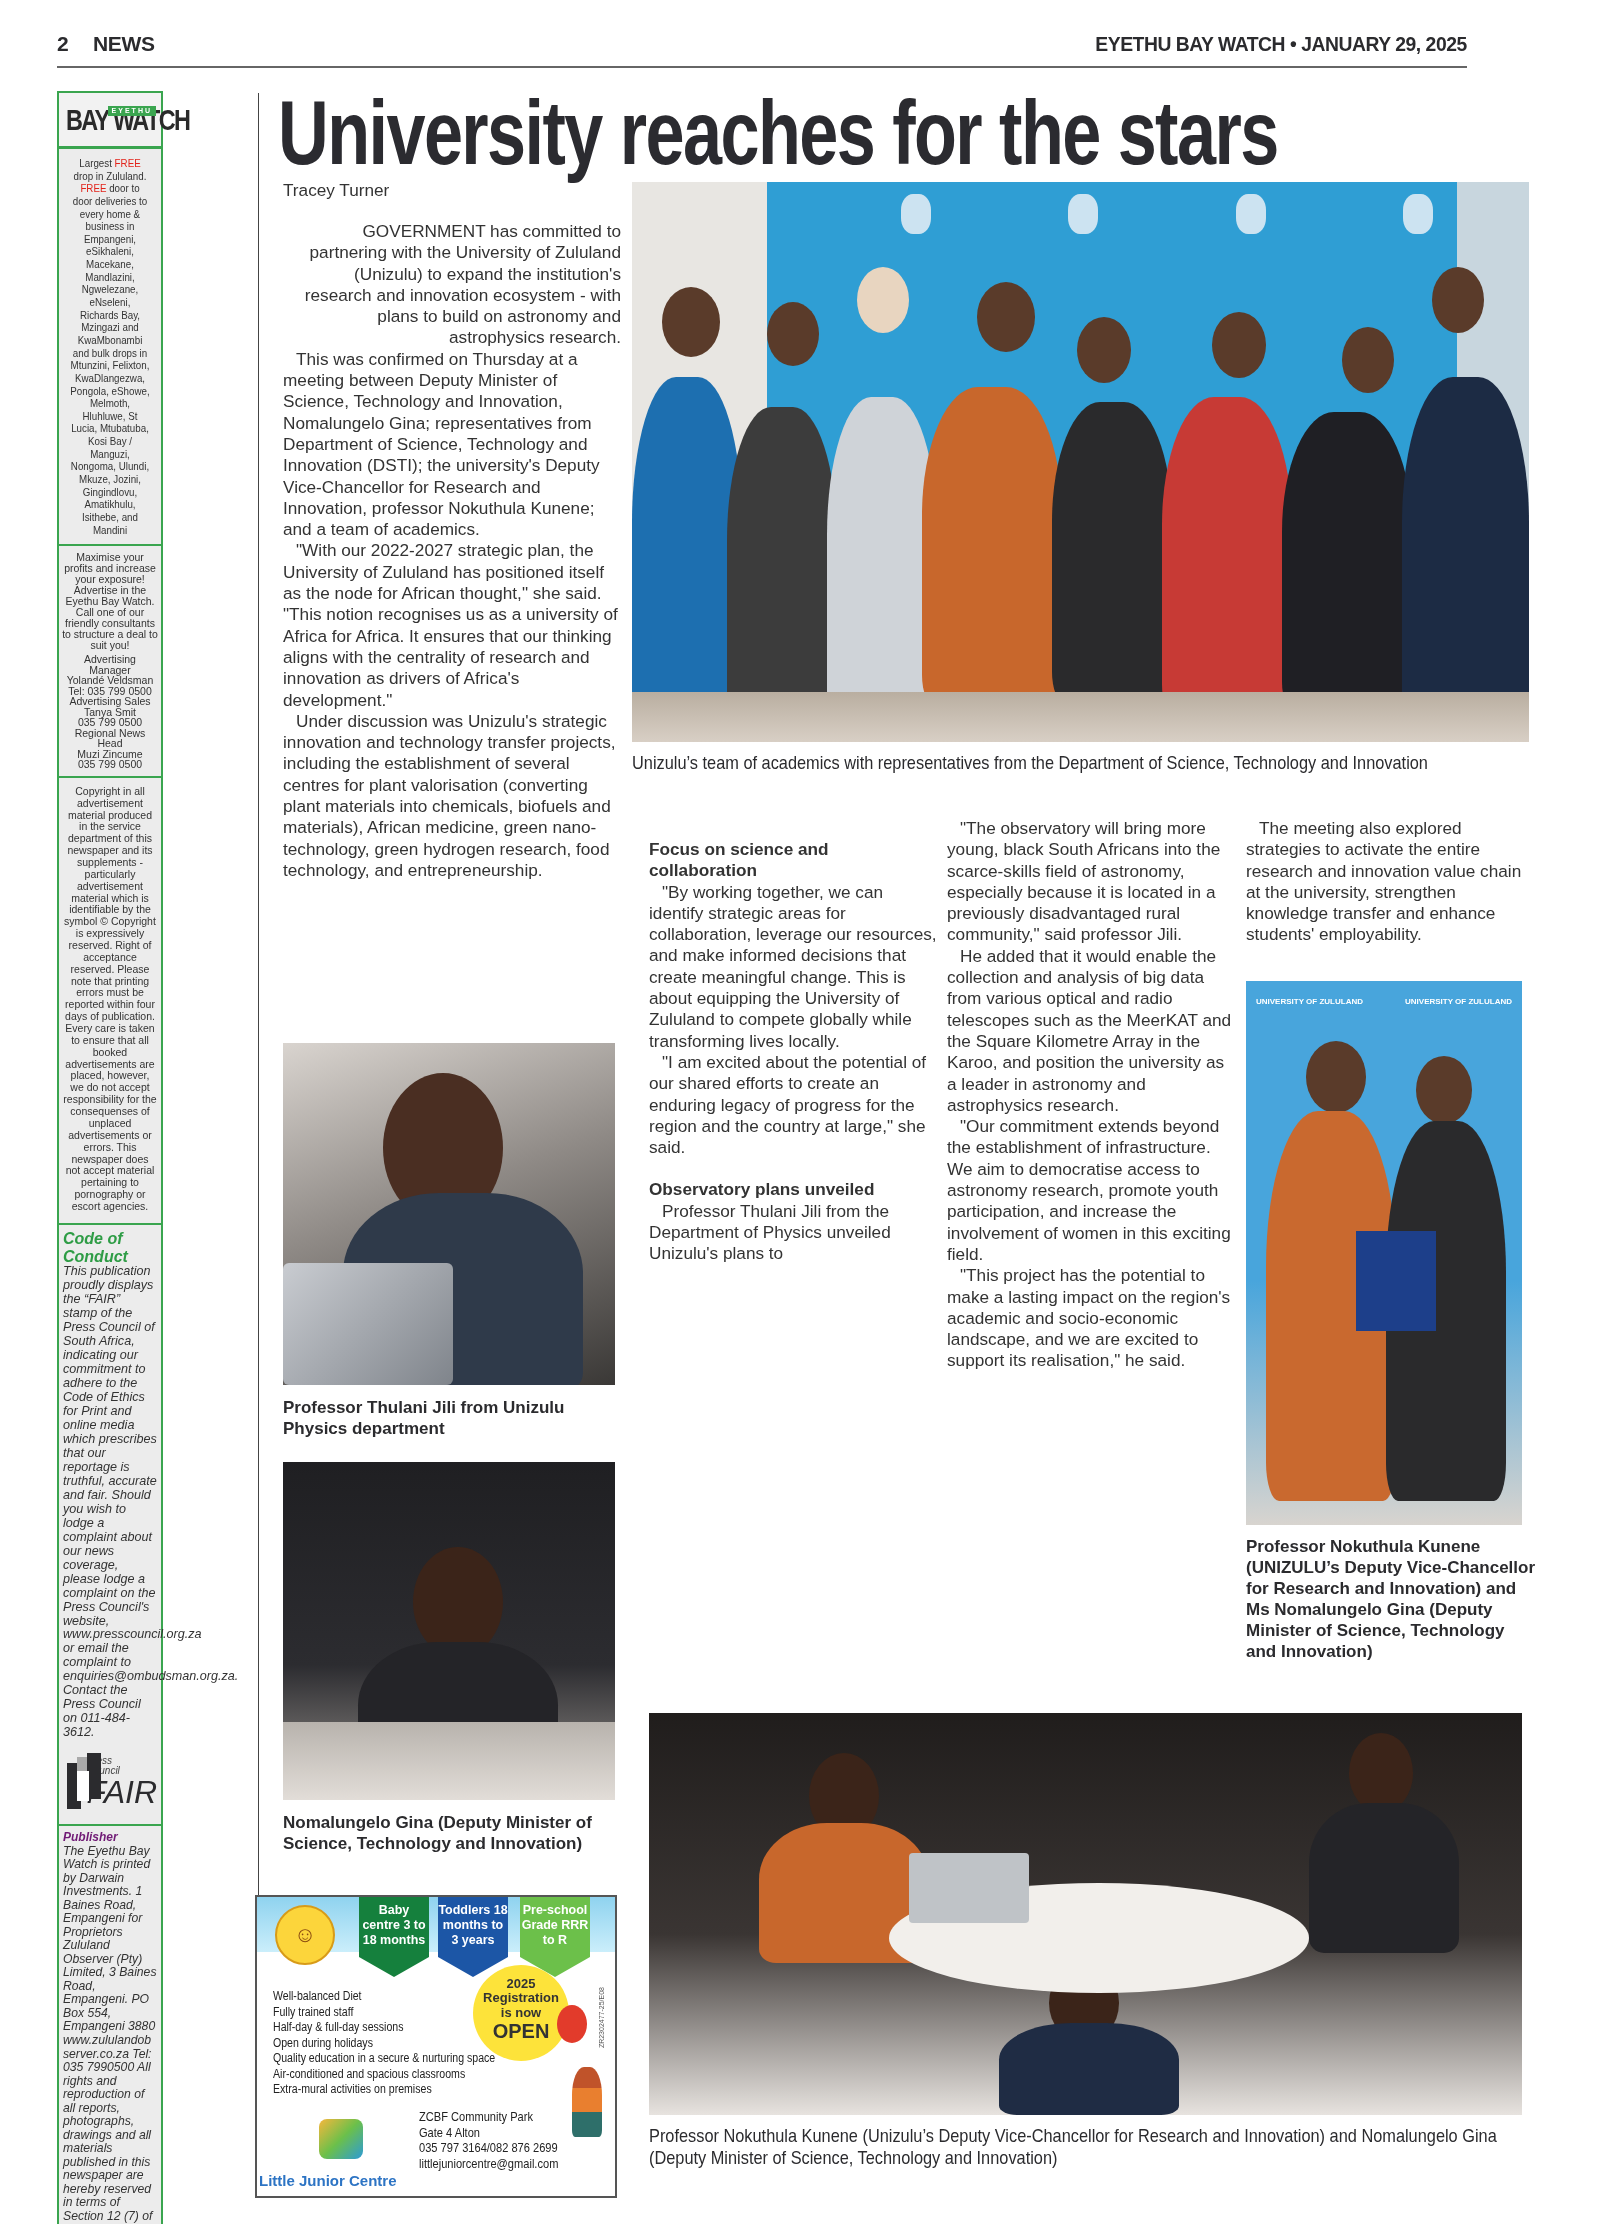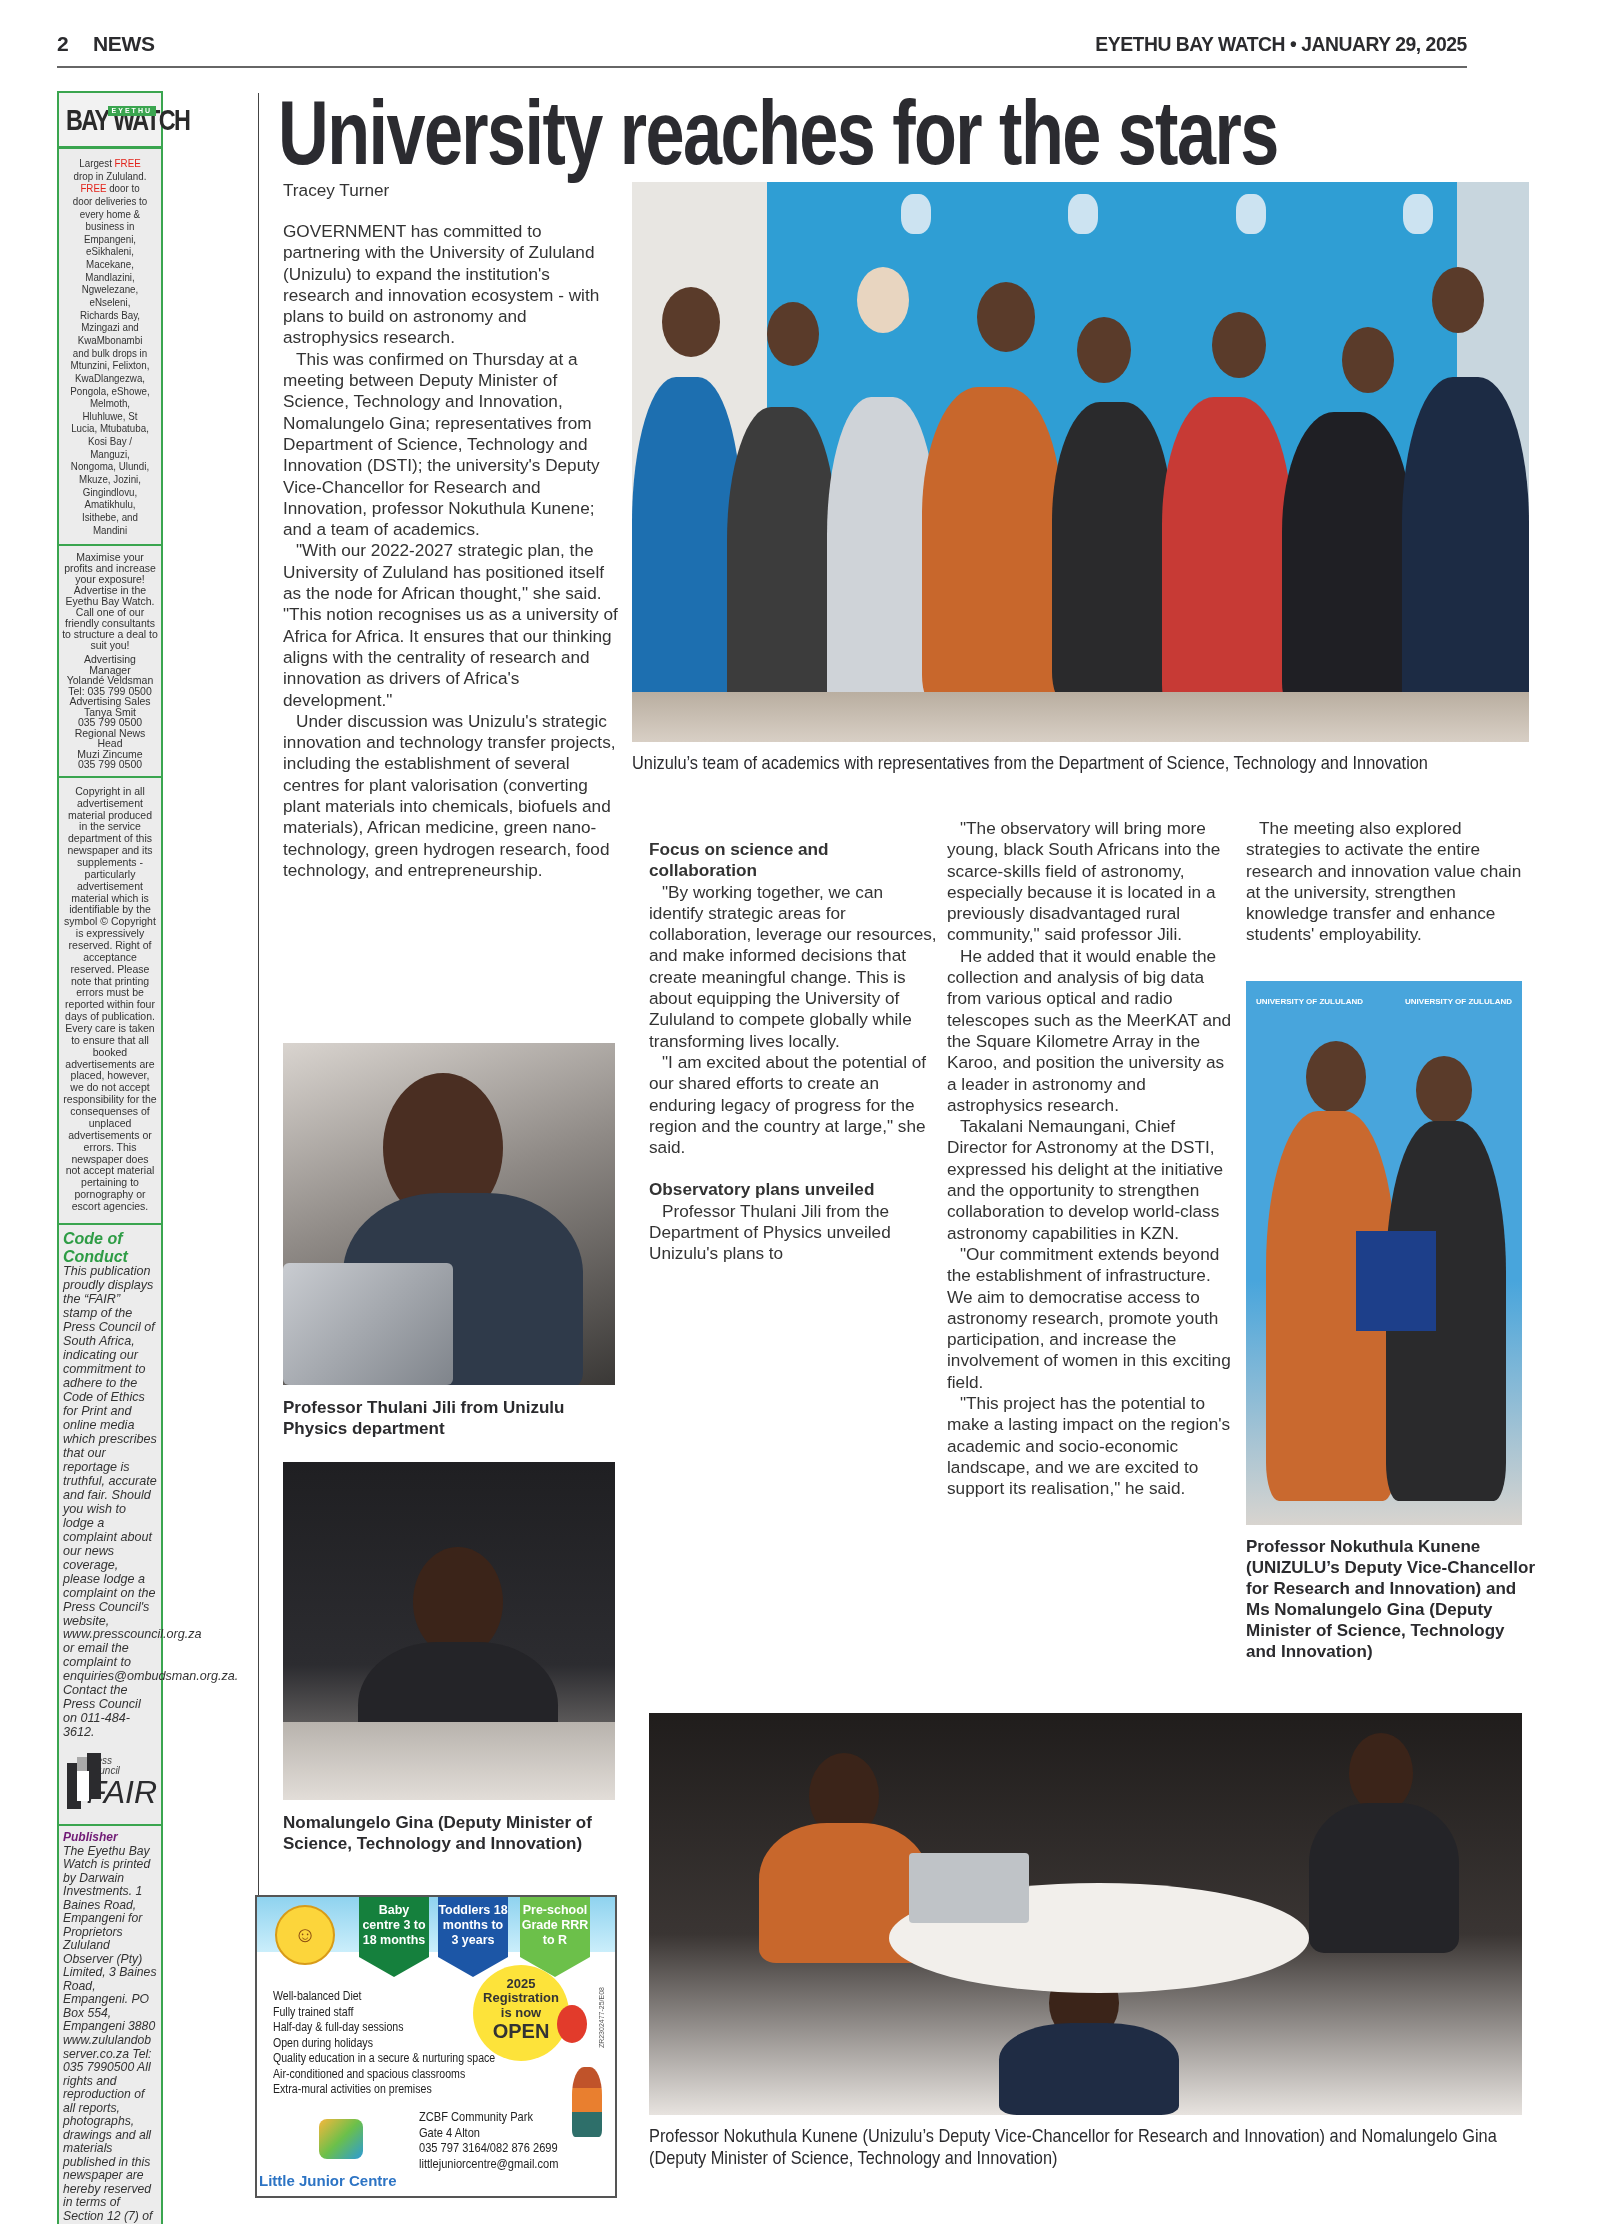--- a/index.html
+++ b/index.html
@@ -32,21 +32,21 @@
   .fair-words .fair { font-size: 32px; color: #2b2b2e; letter-spacing: 0; }
 
   .col-rule { position: absolute; left: 258px; top: 93px; width: 1px; height: 2080px; background: #444; }
 
   
   .headline { position: absolute; left: 278px; top: 88px; font-size: 90px; font-weight: bold; color: #2b2b30; letter-spacing: -2px; transform: scaleX(0.78); transform-origin: left top; white-space: nowrap; line-height: 1; }
 
   
   .body-text { font-size: 17.2px; line-height: 21.3px; color: #333; }
   .body-text p { text-indent: 13px; }
-  .body-text p.noindent { text-indent: 0; }
+  .body-text p.noindent { text-indent: 0; text-align: right; }
   .body-text h3 { font-size: 17.2px; font-weight: bold; margin-top: 21px; line-height: 21.3px; }
   .byline { position: absolute; left: 283px; top: 180px; font-size: 17.2px; color: #333; }
   .col1 { position: absolute; left: 283px; top: 221px; width: 338px; }
   .col2 { position: absolute; left: 649px; top: 818px; width: 288px; }
   .col3 { position: absolute; left: 947px; top: 818px; width: 290px; }
   .col4 { position: absolute; left: 1246px; top: 818px; width: 290px; }
 
   
   .photo { position: absolute; overflow: hidden; }
   .caption { position: absolute; font-size: 17px; line-height: 21px; color: #2b2b2e; }
@@ -195,21 +195,20 @@
   <h3>Focus on science and collaboration</h3>
   <p>"By working together, we can identify strategic areas for collaboration, leverage our resources, and make informed decisions that create meaningful change. This is about equipping the University of Zululand to compete globally while transforming lives locally.</p>
   <p>"I am excited about the potential of our shared efforts to create an enduring legacy of progress for the region and the country at large," she said.</p>
   <h3>Observatory plans unveiled</h3>
   <p>Professor Thulani Jili from the Department of Physics unveiled Unizulu's plans to</p>
 </div>
 
 <div class="col3 body-text">
   <p>"The observatory will bring more young, black South Africans into the scarce-skills field of astronomy, especially because it is located in a previously disadvantaged rural community," said professor Jili.</p>
   <p>He added that it would enable the collection and analysis of big data from various optical and radio telescopes such as the MeerKAT and the Square Kilometre Array in the Karoo, and position the university as a leader in astronomy and astrophysics research.</p>
-  <p>Takalani Nemaungani, Chief Director for Astronomy at the DSTI, expressed his delight at the initiative and the opportunity to strengthen collaboration to develop world-class astronomy capabilities in KZN.</p>
   <p>"Our commitment extends beyond the establishment of infrastructure. We aim to democratise access to astronomy research, promote youth participation, and increase the involvement of women in this exciting field.</p>
   <p>"This project has the potential to make a lasting impact on the region's academic and socio-economic landscape, and we are excited to support its realisation," he said.</p>
 </div>
 
 <div class="col4 body-text">
   <p>The meeting also explored strategies to activate the entire research and innovation value chain at the university, strengthen knowledge transfer and enhance students' employability.</p>
 </div>
 
 <div class="photo photo-jili">
   <div class="head" style="left:100px; top:30px; width:120px; height:150px; background:#4a2e22;"></div>

